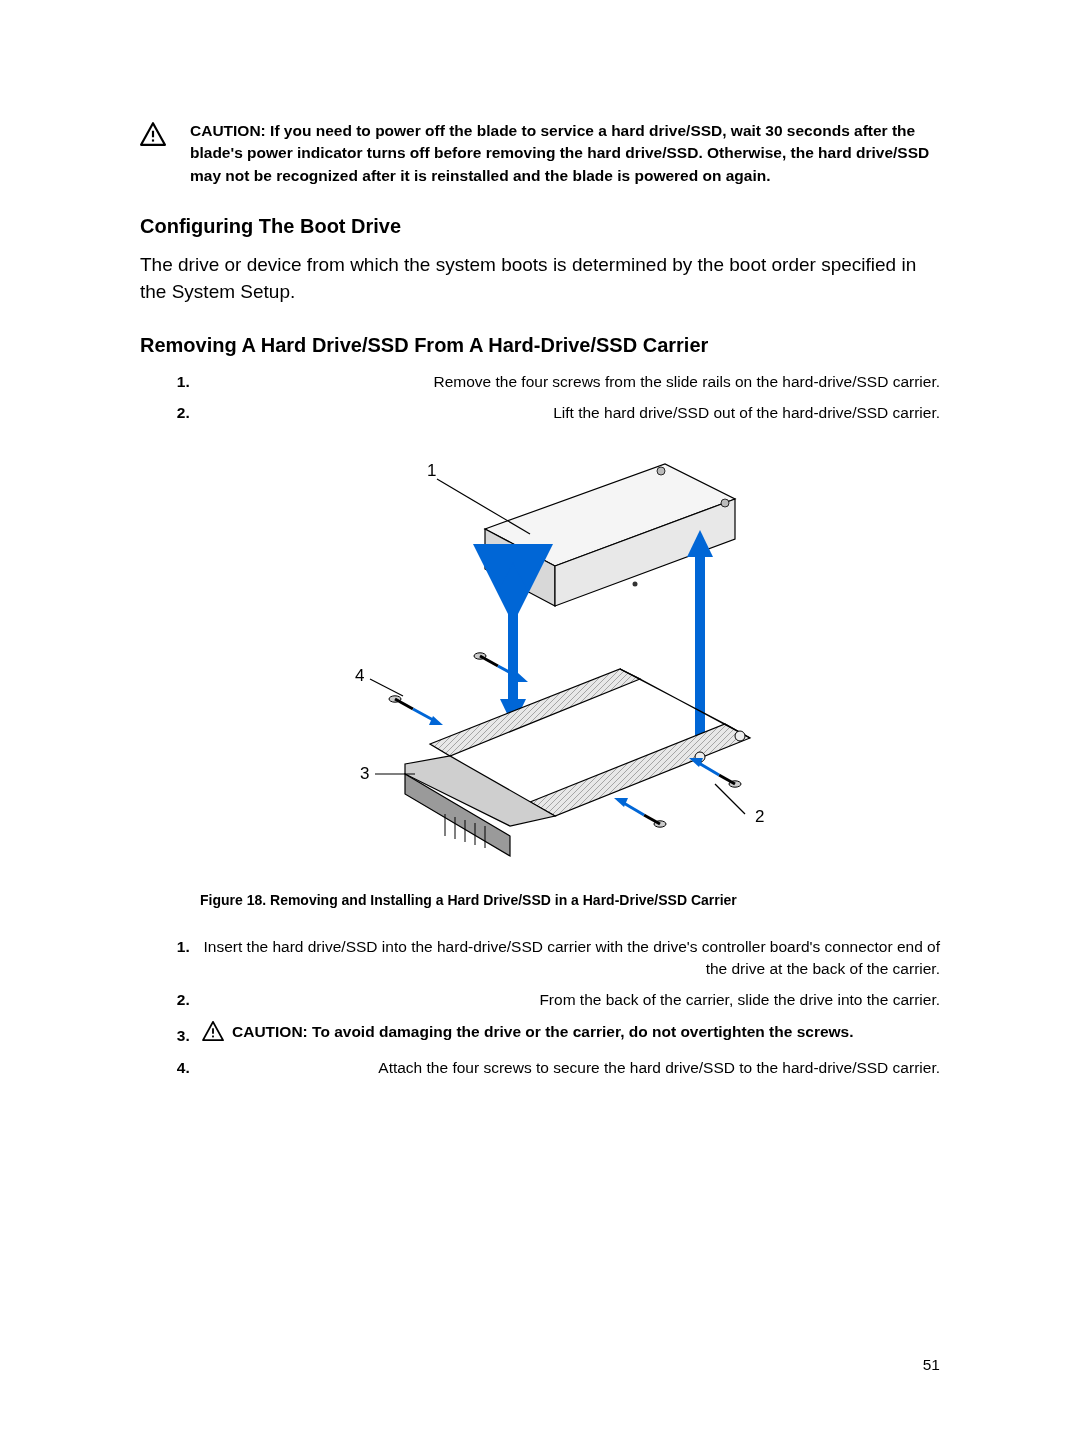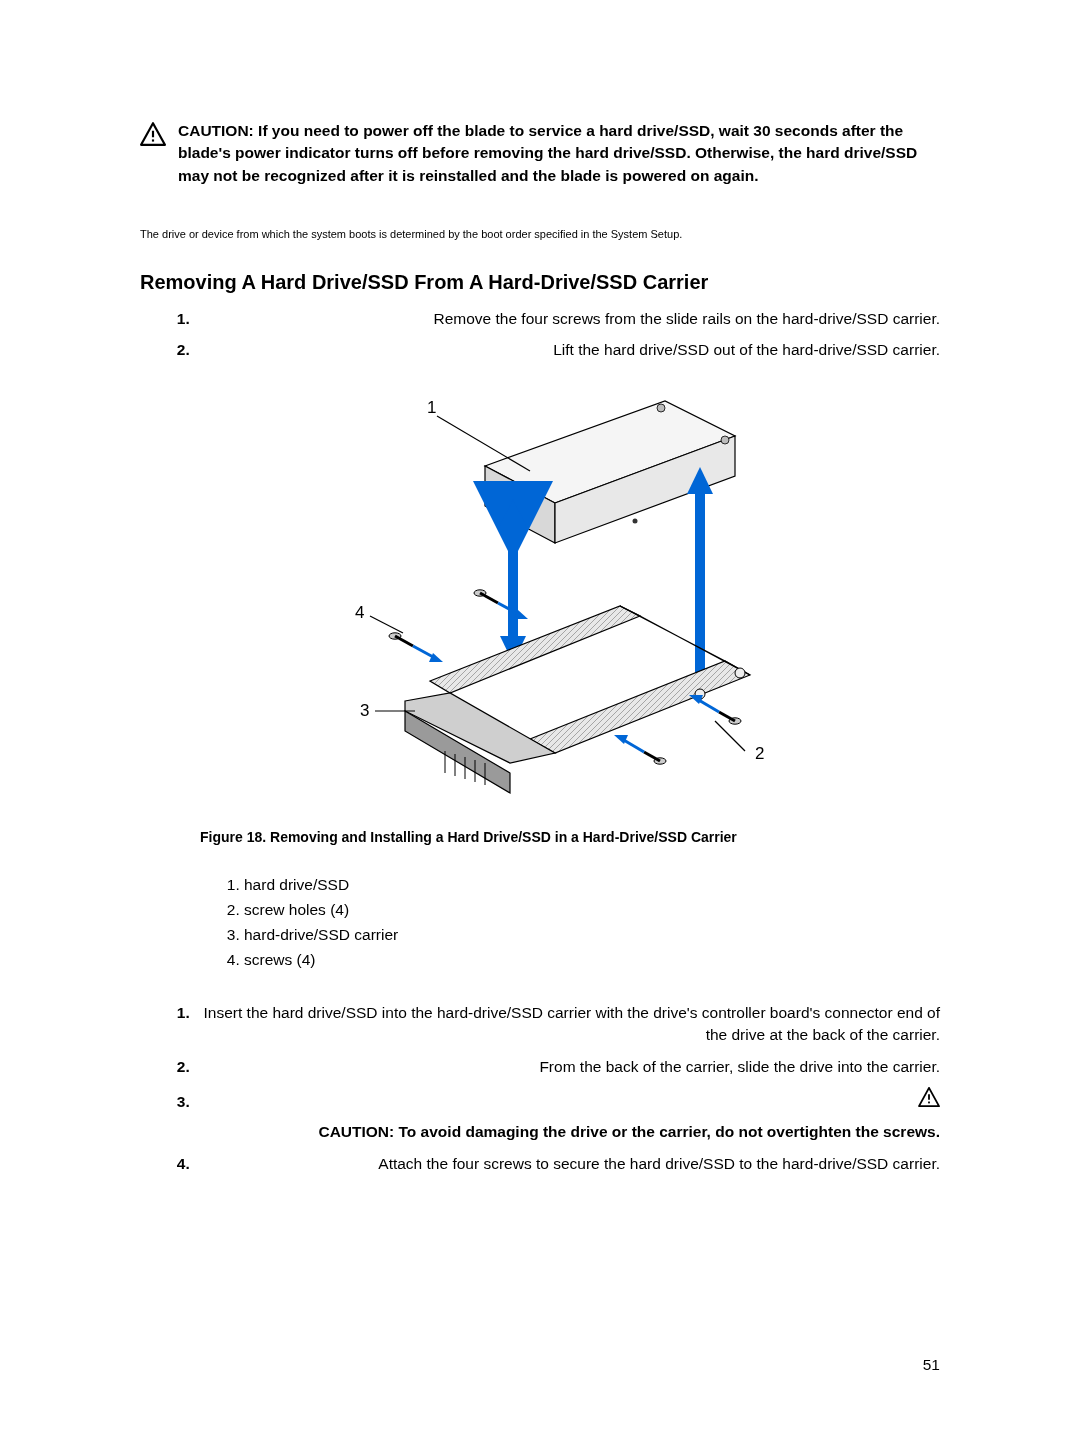--- a/index.html
+++ b/index.html
@@ -9,41 +9,41 @@
       background: #ffffff;
       font-family: Arial, Helvetica, sans-serif;
       color: #000000;
       position: relative;
     }
     .page {
       padding: 120px 140px 60px 140px;
     }
     .caution-block {
       display: flex;
-      gap: 12px;
-      margin-bottom: 40px;
+      gap: 24px;
+      margin-bottom: 28px;
     }
     .caution-icon svg {
       width: 26px;
       height: 24px;
       flex-shrink: 0;
       margin-top: 2px;
     }
     .caution-text {
       font-size: 15.5px;
       font-weight: bold;
       line-height: 1.45;
     }
     h2 {
       font-size: 20px;
       font-weight: bold;
       margin-bottom: 14px;
     }
     .body-text {
-      font-size: 11px;
+      font-size: 19px;
       line-height: 1.4;
       margin-bottom: 26px;
     }
     ol.steps {
       padding-left: 54px;
       margin-bottom: 20px;
     }
     ol.steps > li {
       font-size: 15.5px;
       line-height: 1.4;
@@ -77,21 +77,20 @@
     .legend li {
       font-size: 15.5px;
       line-height: 1.6;
       list-style-position: outside;
       margin-left: 16px;
     }
     .inline-caution {
       display: flex;
       gap: 8px;
       margin-top: 8px;
-      flex-direction: column;
     }
     .inline-caution svg {
       width: 22px;
       height: 20px;
       flex-shrink: 0;
     }
     .inline-caution-text {
       font-weight: bold;
       font-size: 15.5px;
     }
@@ -114,20 +113,21 @@
       <svg viewBox="0 0 24 22">
           <path d="M12 1 L23 21 L1 21 Z" fill="none" stroke="#000" stroke-width="2" stroke-linejoin="round"></path>
           <rect x="11" y="8" width="2" height="6" fill="#000"></rect>
           <rect x="11" y="16" width="2" height="2" fill="#000"></rect>
         </svg>
     </span>
     <p class="caution-text">CAUTION: If you need to power off the blade to service a hard drive/SSD, wait 30 seconds after the blade's power indicator turns off before removing the hard drive/SSD. Otherwise, the hard drive/SSD may not be recognized after it is reinstalled and the blade is powered on again.</p>
   </div>
 
   <div class="section">
+    <h2>Configuring The Boot Drive</h2>
     <p class="body-text">The drive or device from which the system boots is determined by the boot order specified in the System Setup.</p>
   </div>
 
   <div class="section">
     <h2>Removing A Hard Drive/SSD From A Hard-Drive/SSD Carrier</h2>
     <ol class="steps">
       <li>
           <span class="step-inner">Remove the four screws from the slide rails on the hard-drive/SSD carrier.</span>
         </li>
       <li>
@@ -231,26 +231,20 @@
         </g>
 
         <text x="122" y="32" font-size="17" font-family="Arial">1</text>
         <text x="450" y="378" font-size="17" font-family="Arial">2</text>
         <text x="55" y="335" font-size="17" font-family="Arial">3</text>
         <text x="50" y="237" font-size="17" font-family="Arial">4</text>
       </svg>
 
       <p class="figure-caption">Figure 18. Removing and Installing a Hard Drive/SSD in a Hard-Drive/SSD Carrier</p>
 
-      <ol class="legend">
-        <li>hard drive/SSD</li>
-        <li>screw holes (4)</li>
-        <li>hard-drive/SSD carrier</li>
-        <li>screws (4)</li>
-      </ol>
     </div>
   </div>
 
   <div class="section">
     <ol class="steps">
       <li>
           <span class="step-inner">Insert the hard drive/SSD into the hard-drive/SSD carrier with the drive's controller board's connector end of the drive at the back of the carrier.</span>
         </li>
       <li>
           <span class="step-inner">From the back of the carrier, slide the drive into the carrier.</span>

